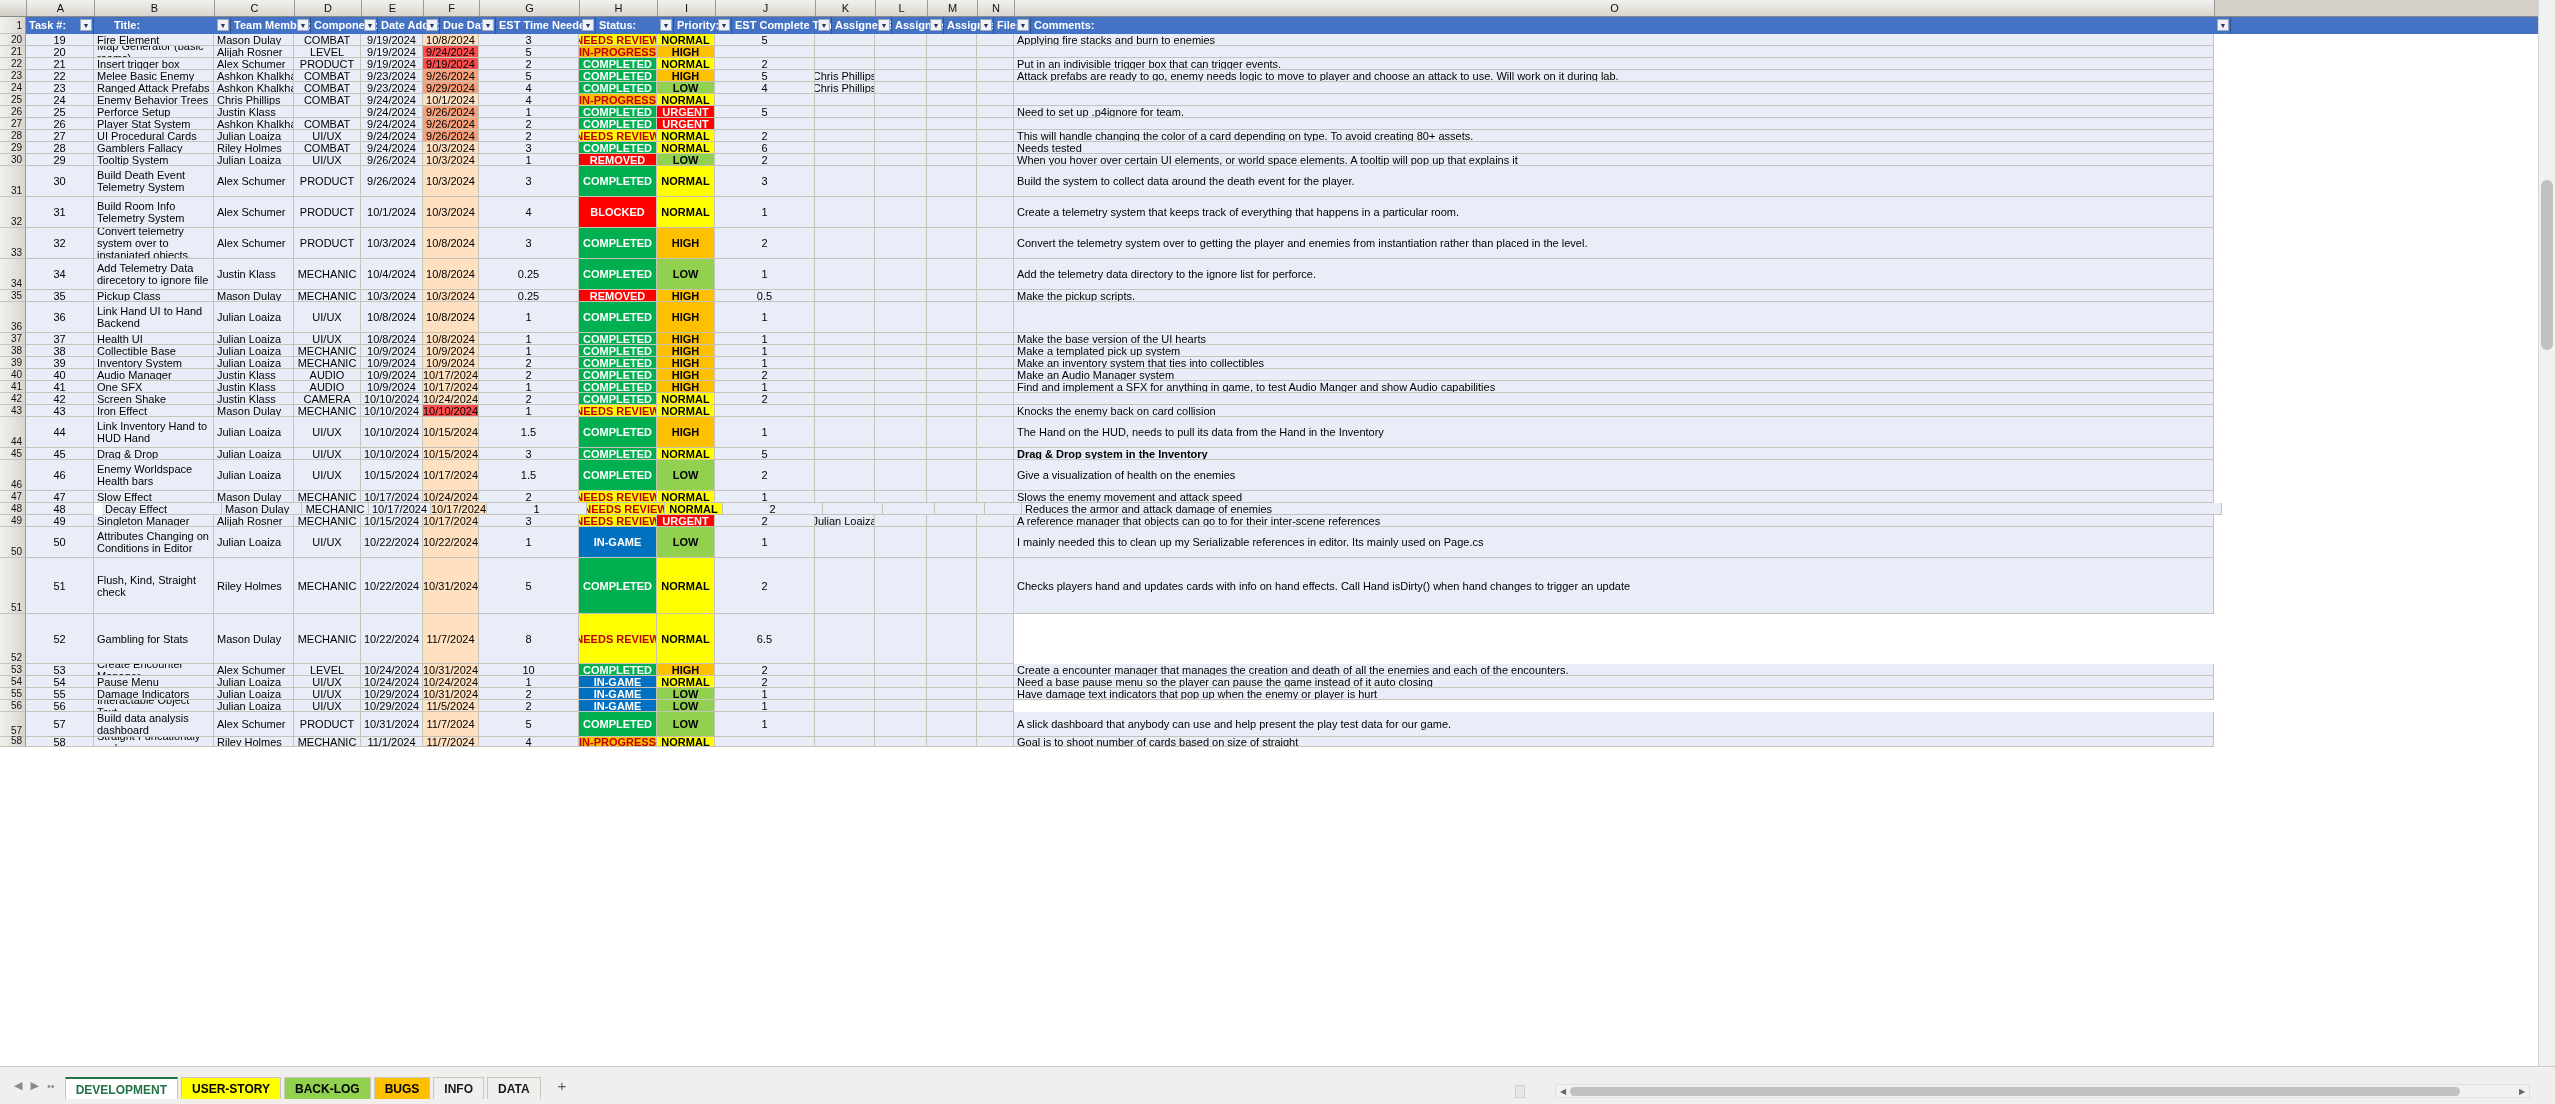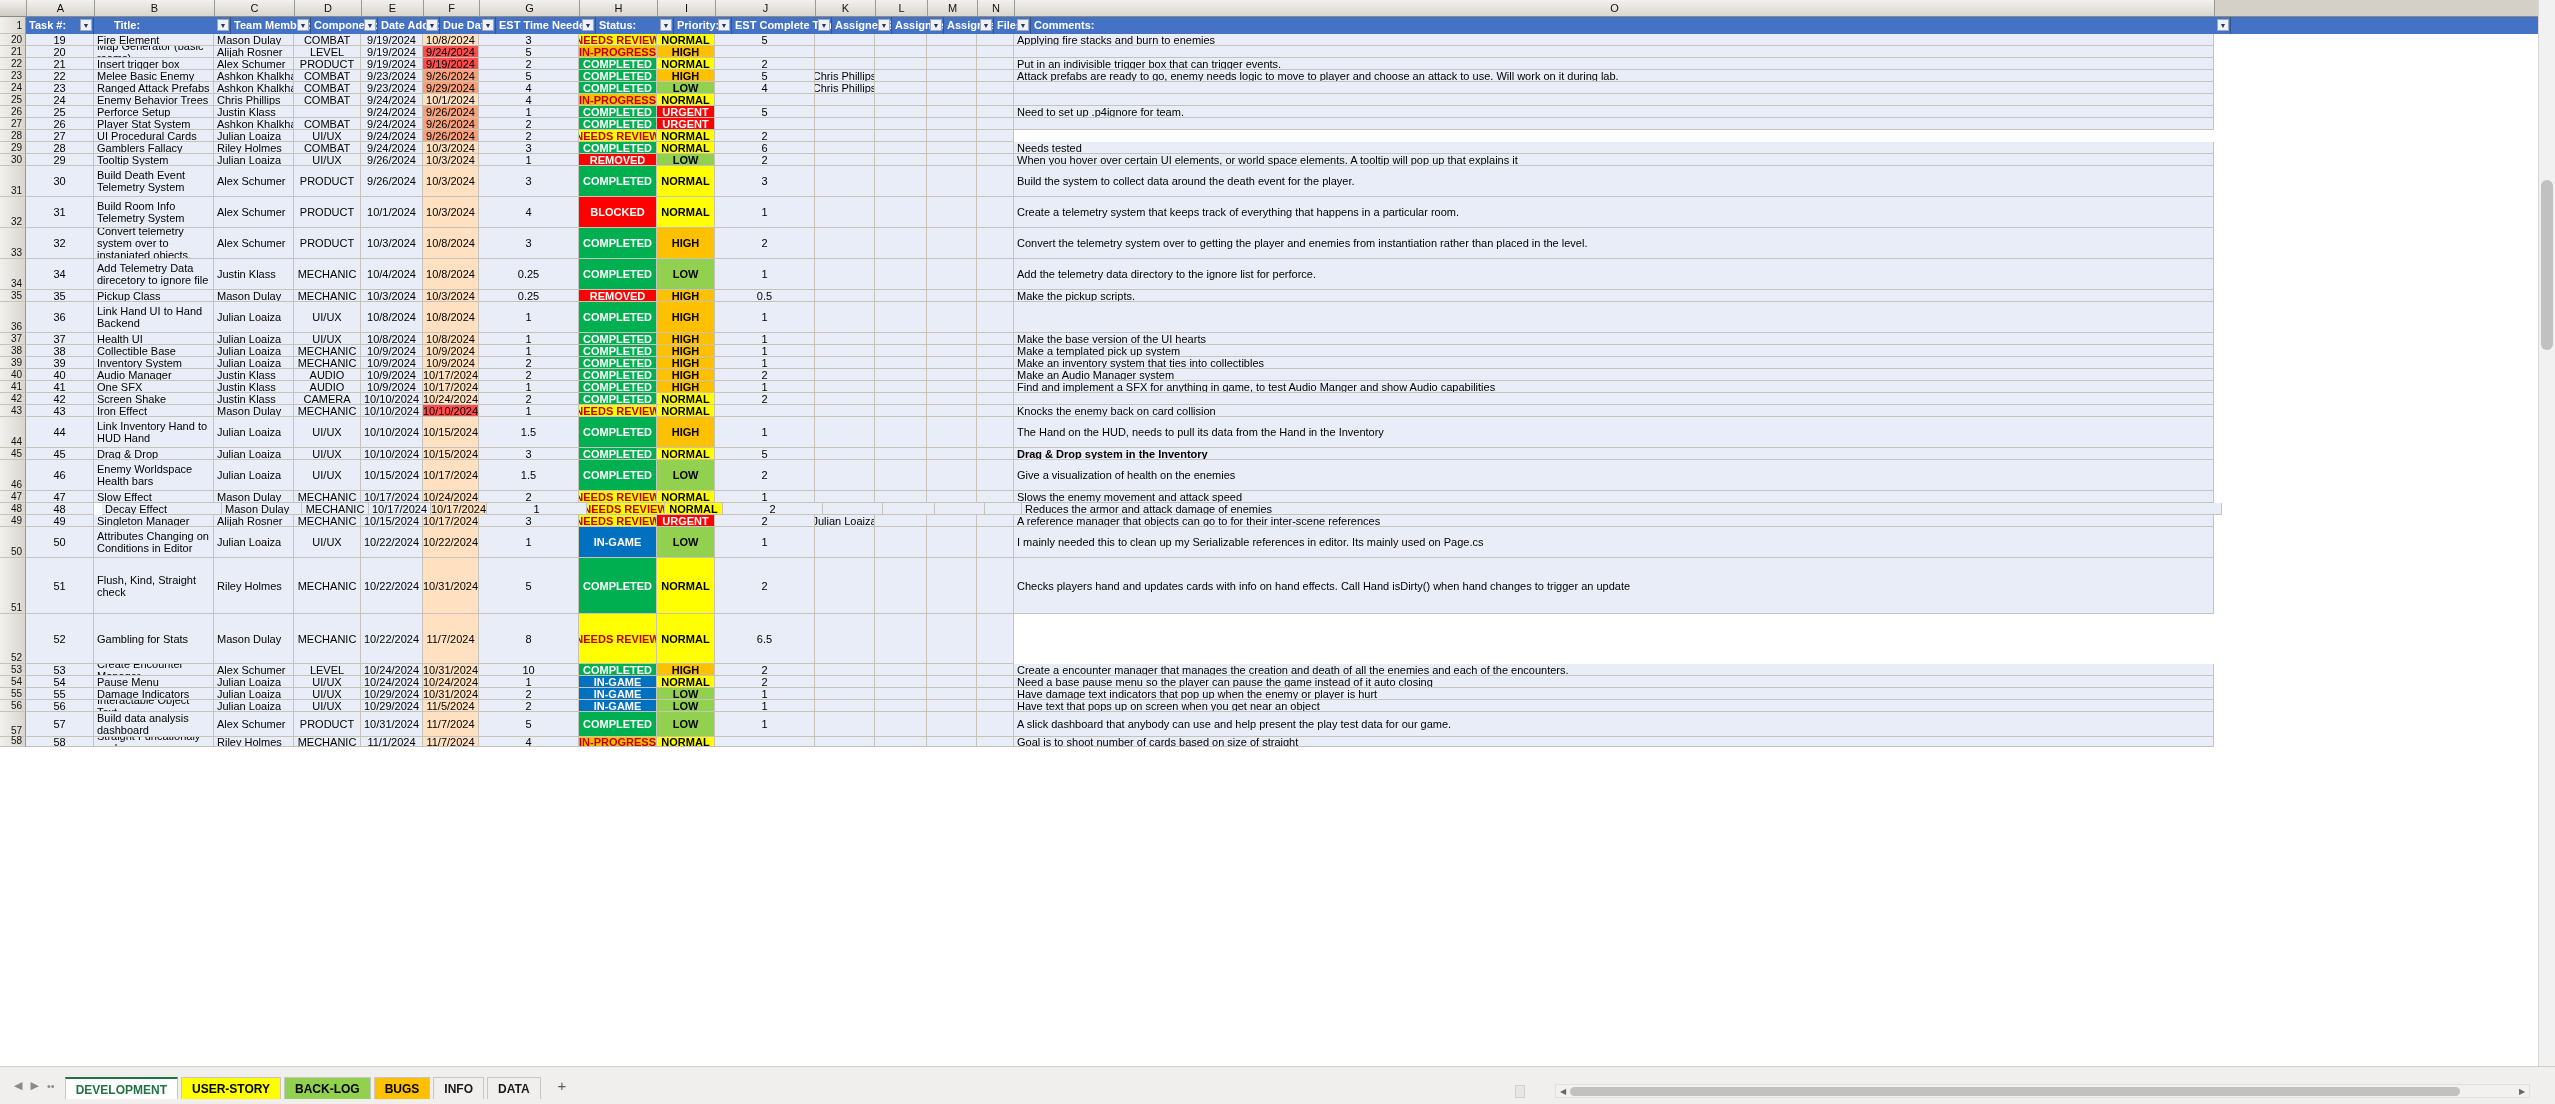--- a/index.html
+++ b/index.html
@@ -429,20 +429,21 @@
             <div class="cell c-center" style="width: 62px; min-width: 62px; height: 12px;">9/24/2024</div>
             <div class="cell c-center" style="width: 56px; min-width: 56px; height: 12px; background: rgb(248, 160, 122);">9/26/2024</div>
             <div class="cell c-center" style="width: 100px; min-width: 100px; height: 12px;">2</div>
             <div class="cell c-center" style="width: 78px; min-width: 78px; height: 12px; background: rgb(255, 255, 0); color: rgb(192, 0, 0); font-weight: bold;">NEEDS REVIEW</div>
             <div class="cell c-center" style="width: 58px; min-width: 58px; height: 12px; background: rgb(255, 255, 0); color: rgb(0, 0, 0); font-weight: bold;">NORMAL</div>
             <div class="cell c-center" style="width: 100px; min-width: 100px; height: 12px;">2</div>
             <div class="cell c-center" style="width: 60px; min-width: 60px; height: 12px;"></div>
             <div class="cell c-center" style="width: 52px; min-width: 52px; height: 12px;"></div>
             <div class="cell c-center" style="width: 50px; min-width: 50px; height: 12px;"></div>
             <div class="cell c-center" style="width: 37px; min-width: 37px; height: 12px;"></div>
+            <div class="cell c-left wrap" style="width: 1200px; min-width: 1200px; height: 12px;">This will handle changing the color of a card depending on type. To avoid creating 80+ assets.</div>
           </div>
           <div class="row" style="height: 12px;">
             <div class="rowhdr" style="height: 12px;">29</div>
             <div class="cell c-center" style="width: 68px; min-width: 68px; height: 12px;">28</div>
             <div class="cell c-left wrap" style="width: 120px; min-width: 120px; height: 12px;">Gamblers Fallacy</div>
             <div class="cell c-left" style="width: 80px; min-width: 80px; height: 12px;">Riley Holmes</div>
             <div class="cell c-center" style="width: 67px; min-width: 67px; height: 12px;">COMBAT</div>
             <div class="cell c-center" style="width: 62px; min-width: 62px; height: 12px;">9/24/2024</div>
             <div class="cell c-center" style="width: 56px; min-width: 56px; height: 12px; background: rgb(255, 224, 192);">10/3/2024</div>
             <div class="cell c-center" style="width: 100px; min-width: 100px; height: 12px;">3</div>
@@ -931,21 +932,20 @@
             <div class="cell c-center" style="width: 62px; min-width: 62px; height: 12px;">10/29/2024</div>
             <div class="cell c-center" style="width: 56px; min-width: 56px; height: 12px; background: rgb(255, 224, 192);">11/5/2024</div>
             <div class="cell c-center" style="width: 100px; min-width: 100px; height: 12px;">2</div>
             <div class="cell c-center" style="width: 78px; min-width: 78px; height: 12px; background: rgb(0, 112, 192); color: rgb(255, 255, 255); font-weight: bold;">IN-GAME</div>
             <div class="cell c-center" style="width: 58px; min-width: 58px; height: 12px; background: rgb(146, 208, 80); color: rgb(0, 0, 0); font-weight: bold;">LOW</div>
             <div class="cell c-center" style="width: 100px; min-width: 100px; height: 12px;">1</div>
             <div class="cell c-center" style="width: 60px; min-width: 60px; height: 12px;"></div>
             <div class="cell c-center" style="width: 52px; min-width: 52px; height: 12px;"></div>
             <div class="cell c-center" style="width: 50px; min-width: 50px; height: 12px;"></div>
             <div class="cell c-center" style="width: 37px; min-width: 37px; height: 12px;"></div>
-            <div class="cell c-left wrap" style="width: 1200px; min-width: 1200px; height: 12px;">Have text that pops up on screen when you get near an object</div>
           </div>
           <div class="row" style="height: 25px;">
             <div class="rowhdr" style="height: 25px;">57</div>
             <div class="cell c-center" style="width: 68px; min-width: 68px; height: 25px;">57</div>
             <div class="cell c-left wrap" style="width: 120px; min-width: 120px; height: 25px;">Build data analysis dashboard</div>
             <div class="cell c-left" style="width: 80px; min-width: 80px; height: 25px;">Alex Schumer</div>
             <div class="cell c-center" style="width: 67px; min-width: 67px; height: 25px;">PRODUCT</div>
             <div class="cell c-center" style="width: 62px; min-width: 62px; height: 25px;">10/31/2024</div>
             <div class="cell c-center" style="width: 56px; min-width: 56px; height: 25px; background: rgb(255, 224, 192);">11/7/2024</div>
             <div class="cell c-center" style="width: 100px; min-width: 100px; height: 25px;">5</div>

